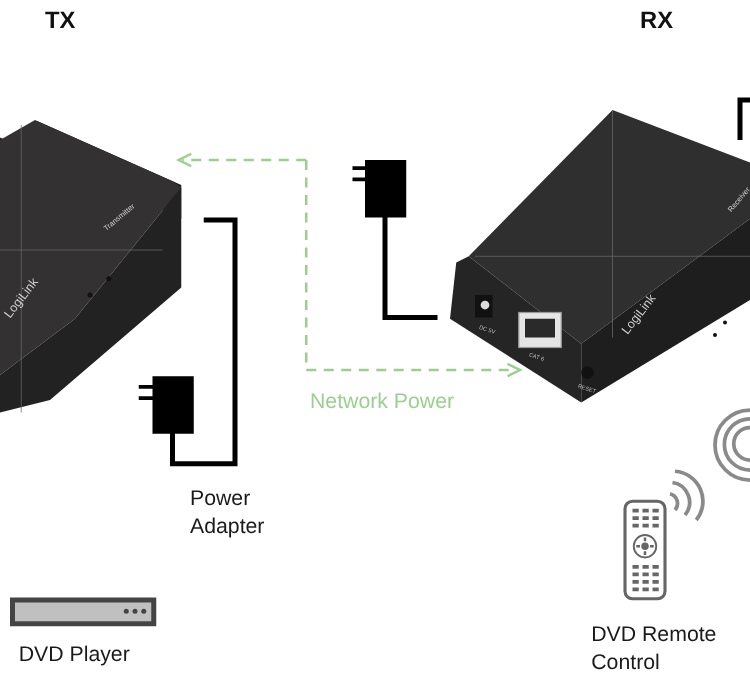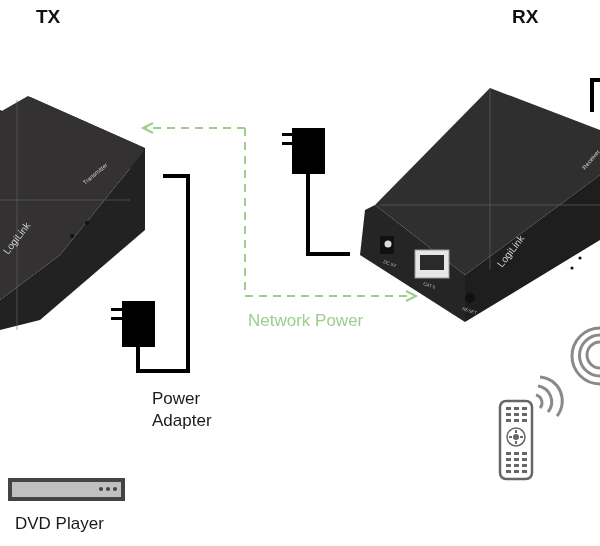--- a/index.html
+++ b/index.html
@@ -131,13 +131,15 @@
 <div class="abs net-label" style="left:248px;top:311px;">Network Power</div>
 
 <div class="abs label" style="left:152px;top:388px;">
   <div>Power</div>
   <div>Adapter</div>
 </div>
 
 <div class="abs label" style="left:15px;top:513px;">DVD Player</div>
 
 <div class="abs label" style="left:473px;top:497px;">
+  <div>DVD Remote</div>
+  <div>Control</div>
 </div>
 
 </body></html>

